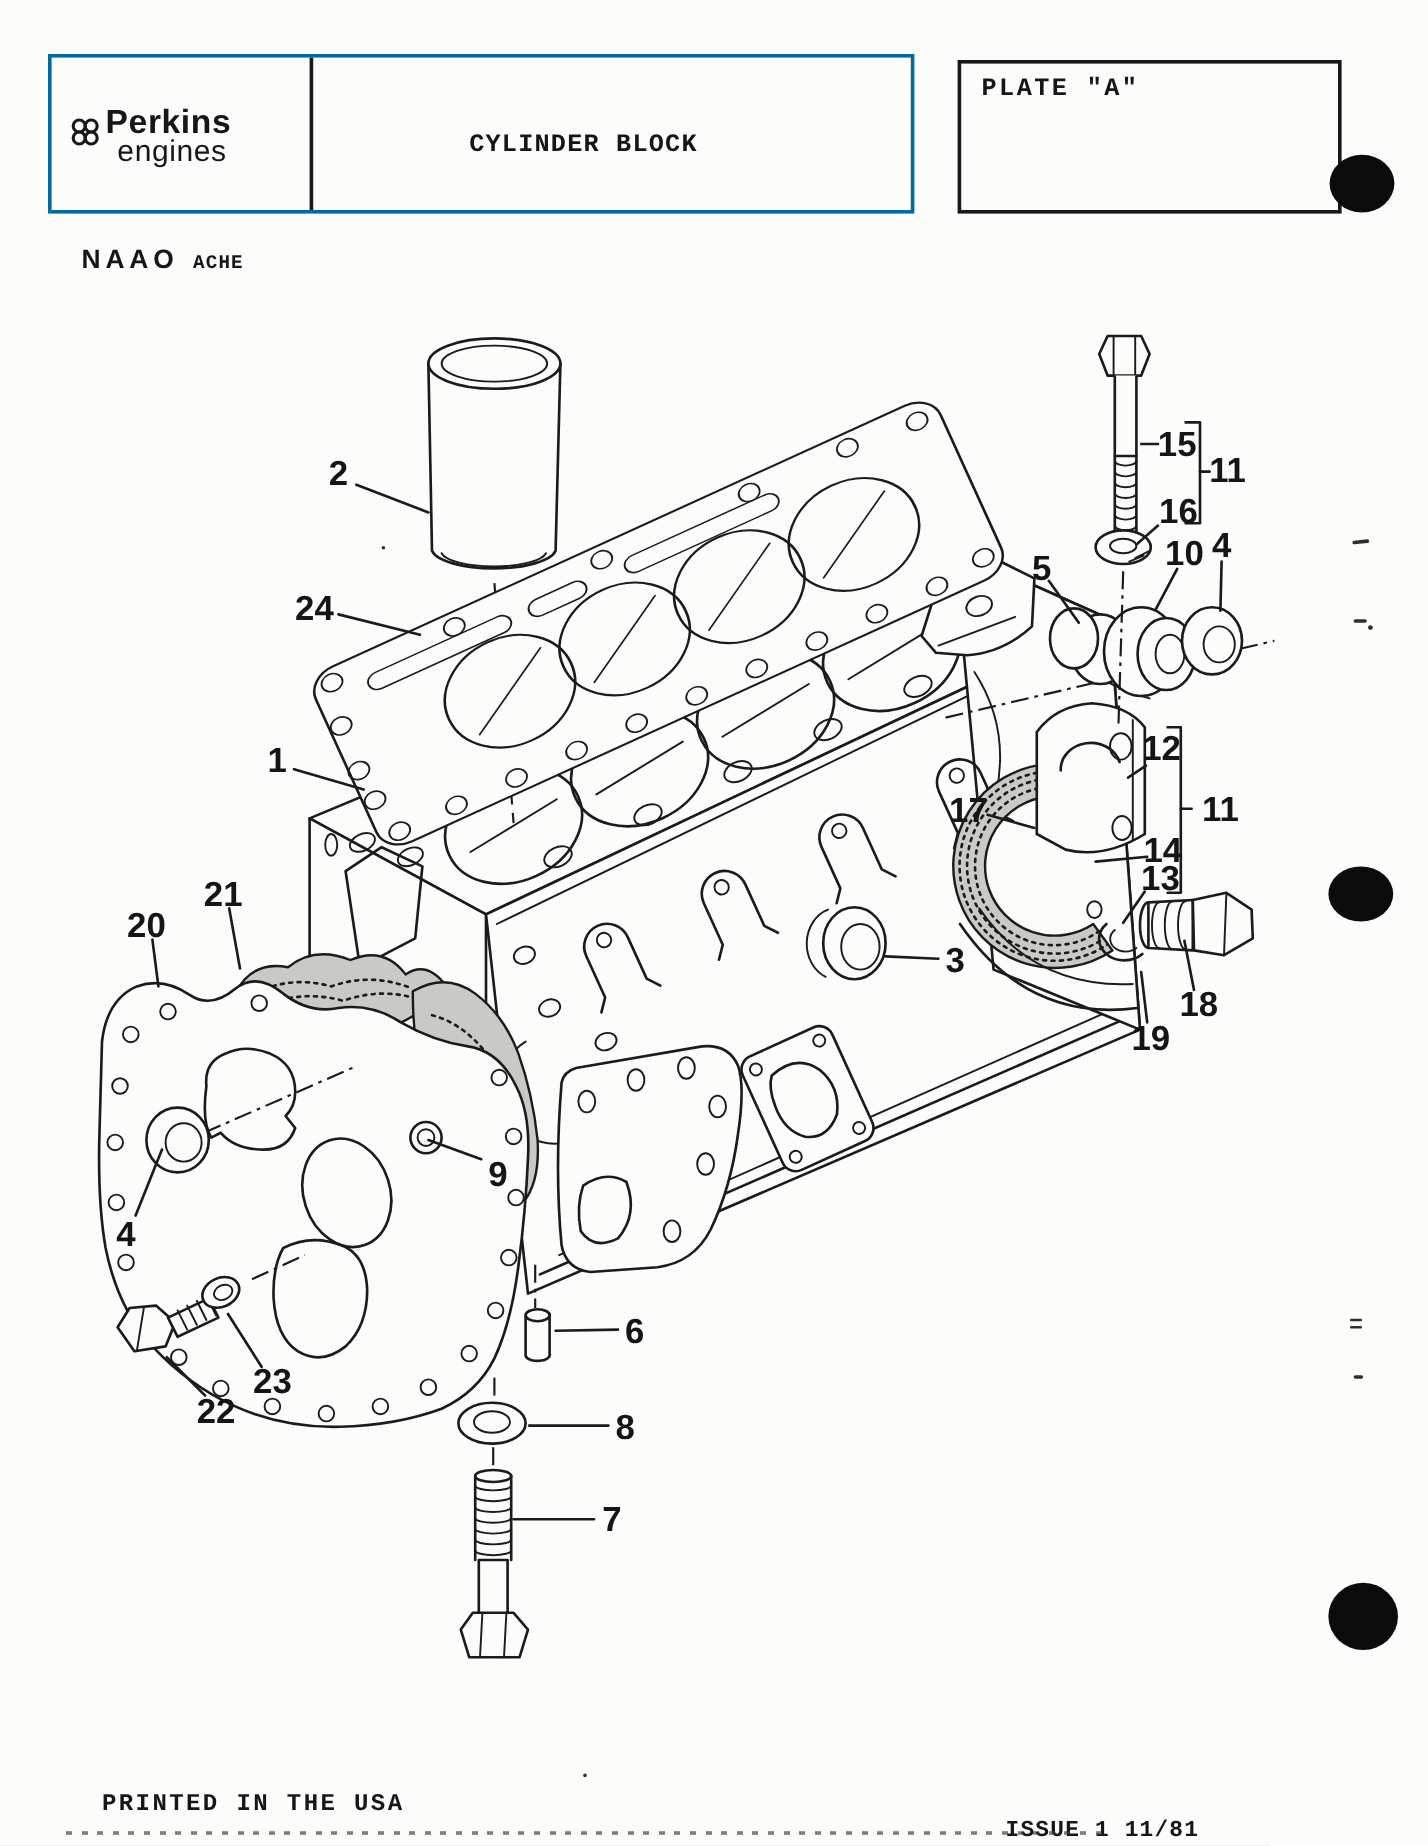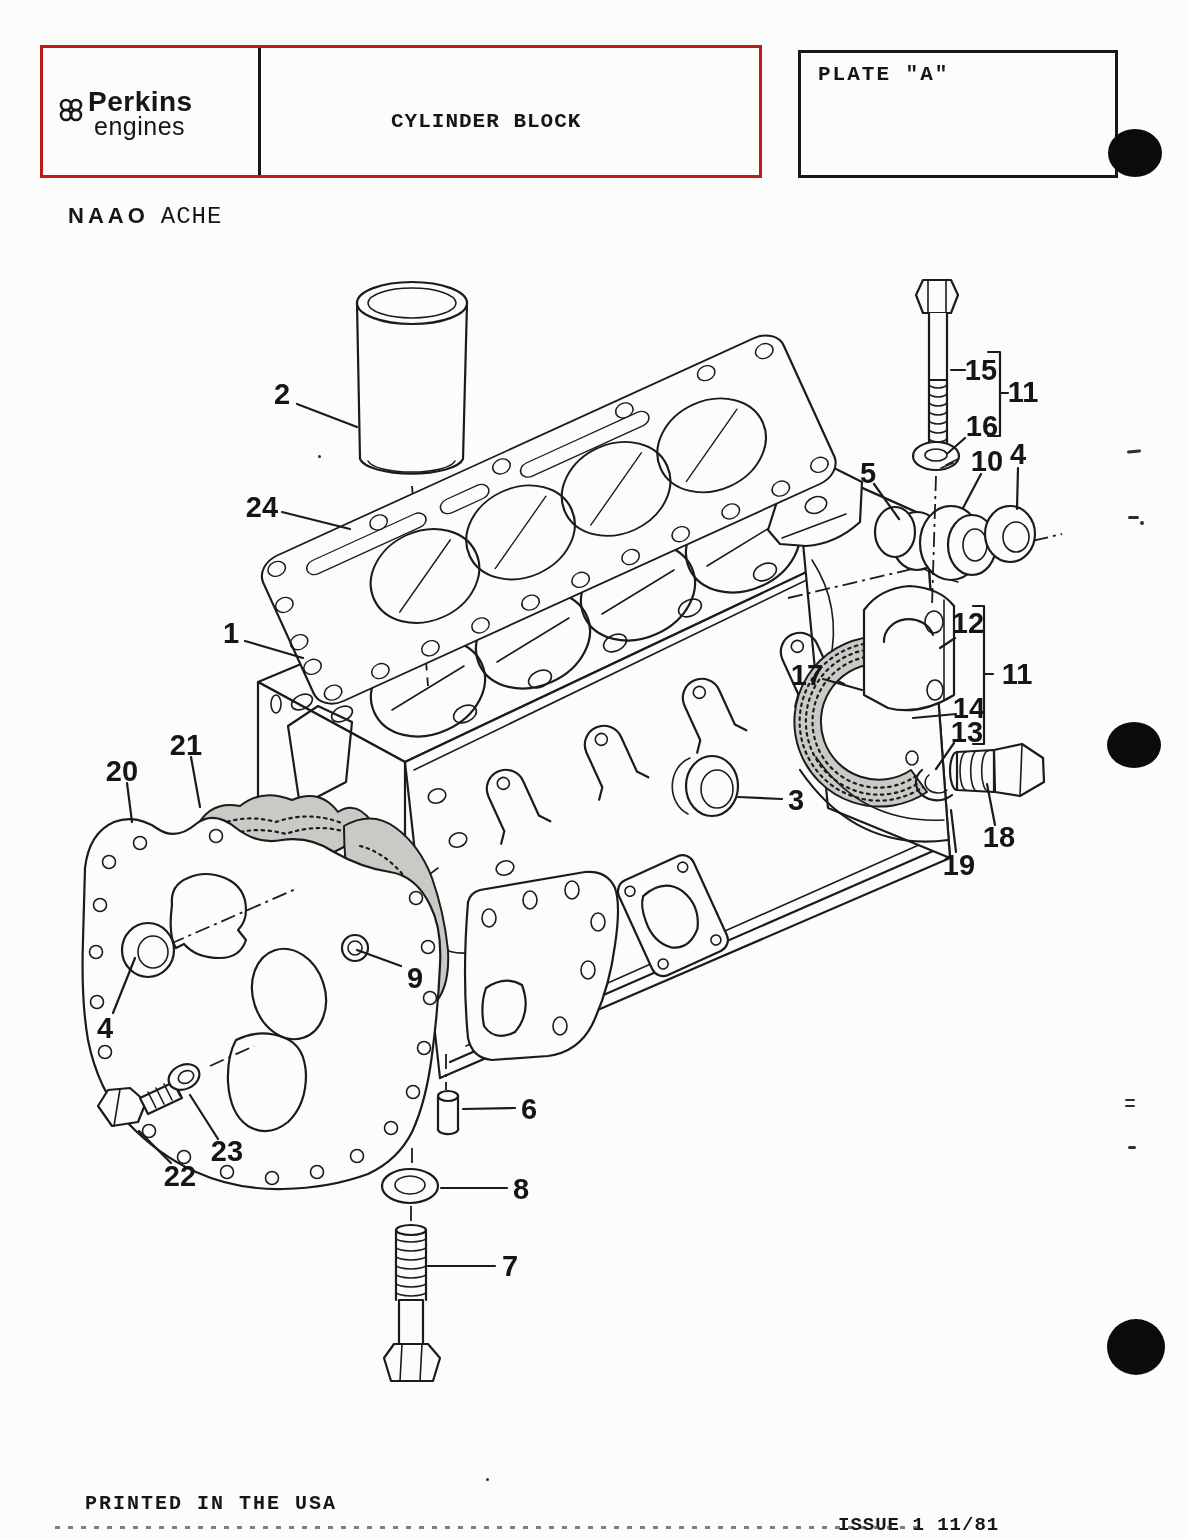--- a/index.html
+++ b/index.html
@@ -1,33 +1,33 @@
 <!DOCTYPE html>
 <html><head>
 <meta charset="utf-8">
 <style>
   html,body{margin:0;padding:0;background:#e8e8e6;}
   #page{position:relative;width:1190px;height:1538px;background:#fcfcfa;overflow:hidden;
         font-family:"Liberation Sans",sans-serif;color:#161616;}
   
-  .hdr-main{position:absolute;left:40px;top:45px;width:716px;height:127px;border:3px solid #b91c1c;background:#fcfcfa;}
+  .hdr-main{position:absolute;left:40px;top:45px;width:716px;height:127px;border:3px solid #0369a1;background:#fcfcfa;text-align:center;}
   .hdr-divider{position:absolute;left:215px;top:0;height:100%;width:0;border-left:3px solid #181818;}
   .hdr-right{position:absolute;left:798px;top:50px;width:314px;height:122px;border:3px solid #181818;background:#fcfcfa;}
   .logo{position:absolute;left:15px;top:42px;display:flex;align-items:flex-start;}
   .logo-rings{margin-top:7px;margin-right:4px;}
   .logo-txt{line-height:24px;}
   .logo-l1{font-weight:bold;font-size:28px;letter-spacing:.5px;}
   .logo-l2{font-weight:normal;font-size:25px;letter-spacing:.5px;margin-left:6px;}
   .title{position:absolute;left:348px;top:62px;font-family:"Liberation Mono",monospace;
          font-size:21px;font-weight:bold;letter-spacing:1px;}
   .plate{position:absolute;left:17px;top:10px;font-family:"Liberation Mono",monospace;
          font-size:21px;font-weight:bold;letter-spacing:2px;}
   .codes{position:absolute;left:68px;top:203px;}
   .code-a{font-size:22px;font-weight:bold;letter-spacing:4px;text-align:right;}
-  .code-b{font-family:"Liberation Mono",monospace;font-size:24px;font-weight:normal;margin-left:12px;letter-spacing:1px;}
+  .code-b{font-family:"Liberation Mono",monospace;font-size:16px;font-weight:bold;margin-left:12px;letter-spacing:1px;}
   
   .foot-l{position:absolute;left:85px;top:1492px;font-family:"Liberation Mono",monospace;
           font-size:20px;font-weight:bold;letter-spacing:2px;}
   .foot-r{position:absolute;left:838px;top:1490px;font-family:"Liberation Mono",monospace;
           font-size:19px;font-weight:bold;letter-spacing:1px;margin-top:24px;}
   .bottom-rule{position:absolute;left:55px;top:1526px;width:865px;height:3px;opacity:.65;
           background:repeating-linear-gradient(90deg,#3a3a38 0 5px,transparent 5px 13px);}
   
   .punch{position:absolute;background:#0b0b0b;border-radius:50%;}
   .speck{position:absolute;background:#2e2e2c;border-radius:2px;}

